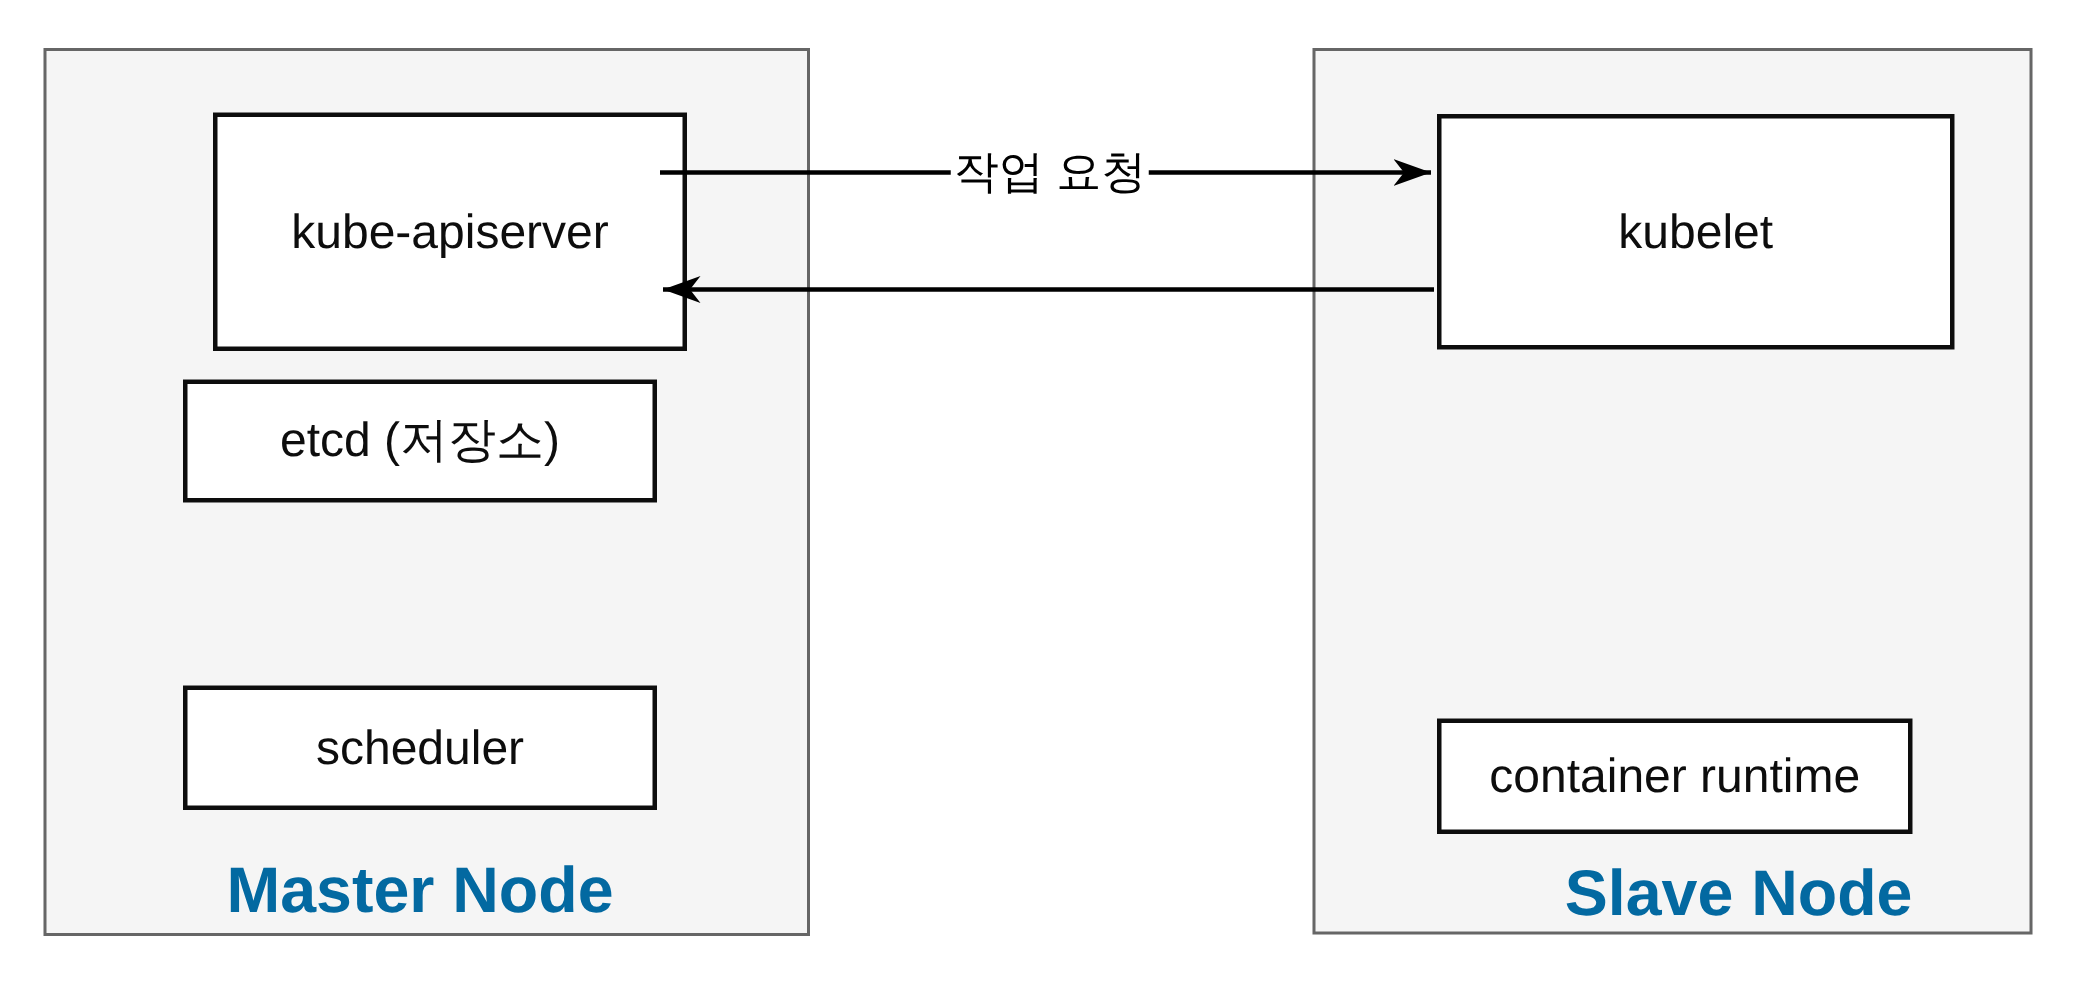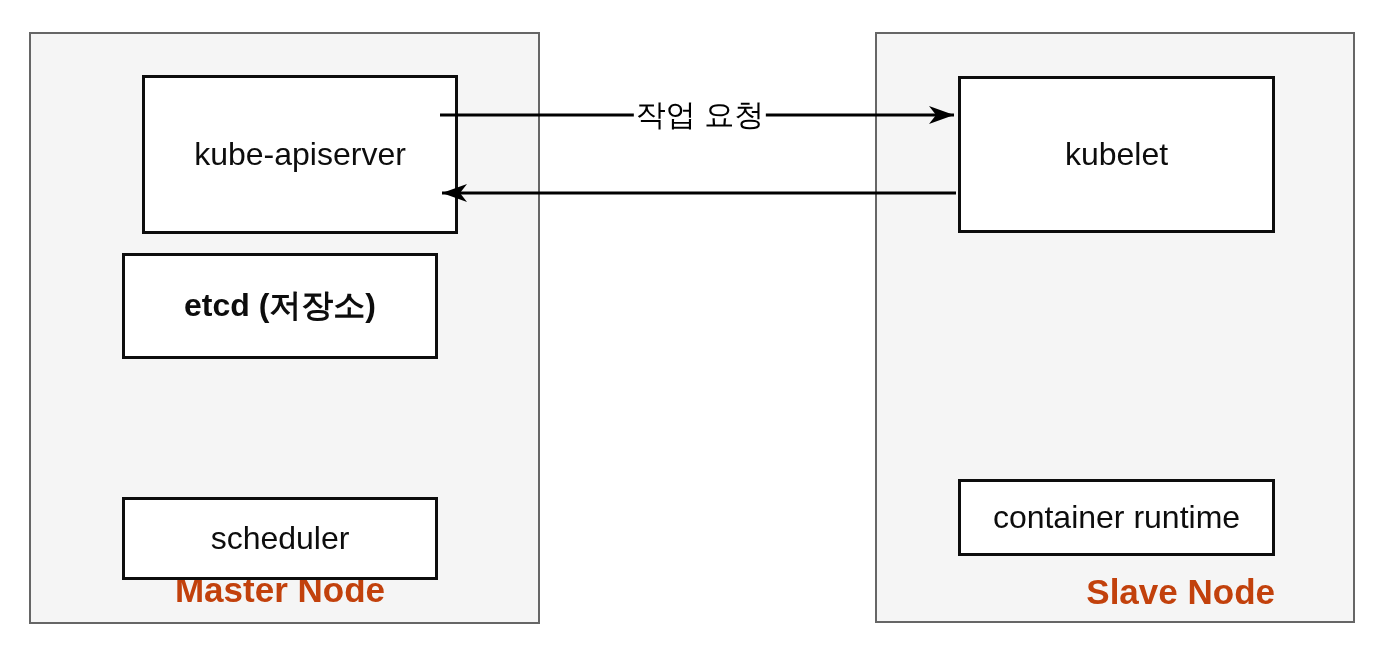--- a/index.html
+++ b/index.html
@@ -33,33 +33,33 @@
     display: flex;
     align-items: center;
     justify-content: center;
     font-size: 32px;
     color: #0d0d0d;
     white-space: nowrap;
     z-index: 2;
   }
   
   .box.kube-apiserver    { left: 91px; top: 41px;  width: 316px; height: 159px; margin-left: 20px; }
-  .box.etcd              { left: 91px; top: 219px; width: 316px; height: 106px; font-weight: bold;  }
+  .box.etcd              { left: 91px; top: 219px; width: 316px; height: 82px;  }
   .box.controller        { left: 91px; top: 320px; width: 316px; height: 84px;  }
-  .box.scheduler         { left: 91px; top: 423px; width: 316px; height: 83px; margin-top: 40px;  }
+  .box.scheduler         { left: 91px; top: 423px; width: 316px; height: 83px;  }
   
-  .box.kubelet           { left: 81px; top: 42px;  width: 317px; height: 157px; }
+  .box.kubelet           { left: 81px; top: 42px;  width: 345px; height: 157px; }
   .box.container-runtime { left: 81px; top: 445px; width: 317px; height: 77px;  }
 
   .node-title {
     position: absolute;
     text-align: center;
-    font-size: 35px;
+    font-size: 43px;
     font-weight: bold;
-    color: #c2410c;
+    color: #0369a1;
     white-space: nowrap;
   }
   .node-title.master-title { left: 91px; top: 536px; width: 316px; }
   .node-title.slave-title  { left: 81px; top: 538px; width: 317px; text-align: right; }
 
   svg.edges {
     position: absolute;
     left: 0; top: 0;
     width: 1392px;
     height: 656px;

